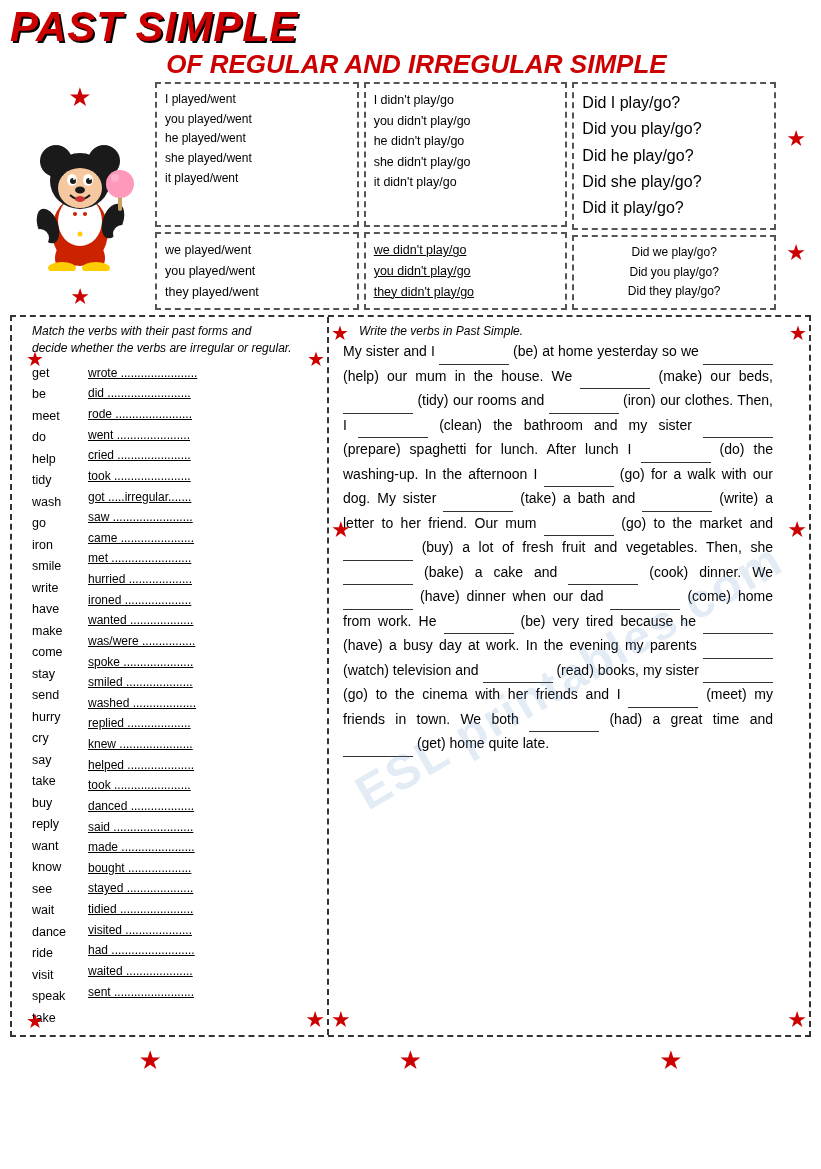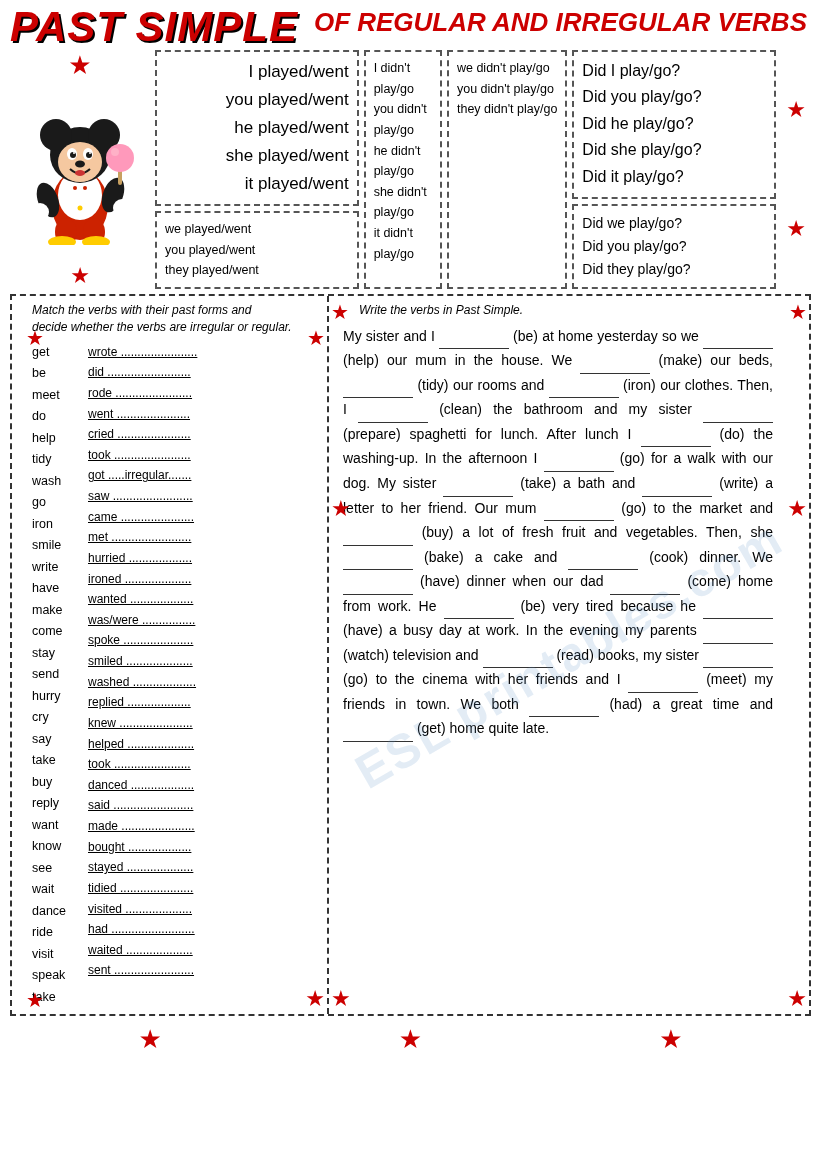--- a/index.html
+++ b/index.html
@@ -39,21 +39,21 @@
 
     
     .story-text {
       font-size: 12.5px;
       line-height: 1.65;
       text-align: justify;
     }
 
     .header-area {
       display: flex;
-      flex-direction: row;
+      flex-direction: column;
       padding: 6px 10px 2px 10px;
     }
     .conj-inner-box {
       border: 2px dashed #333;
       padding: 5px 7px;
       font-size: 12px;
       line-height: 1.6;
     }
 
     .main-outer {
@@ -85,21 +85,21 @@
       white-space: nowrap;
       pointer-events: none;
       letter-spacing: 2px;
     }
   </style>
 </head>
 <body>
 
 <div class="header-area">
   <div style="font-size:42px;font-weight:900;color:#cc0000;font-style:italic;text-shadow:2px 2px 0 #000;letter-spacing:1px;line-height:1;flex:0 0 auto;">PAST SIMPLE</div>
-  <div style="font-size:26px;font-weight:900;color:#cc0000;font-style:italic;text-align:center;flex:1;line-height:1.15;padding-left:12px;padding-top:2px;">OF REGULAR AND IRREGULAR VERBS</div>
+  <div style="font-size:26px;font-weight:900;color:#cc0000;font-style:italic;text-align:center;flex:1;line-height:1.15;padding-left:12px;padding-top:2px;">OF REGULAR AND IRREGULAR SIMPLE</div>
 </div>
 
 <div style="display:flex;margin:0 10px 5px 10px;gap:5px;align-items:stretch;">
 
   <div style="display:flex;flex-direction:column;align-items:center;justify-content:space-between;width:140px;">
     <span style="color:#cc0000;font-size:26px;margin-bottom:4px;">★</span>
 
     <svg width="125" height="145" viewBox="0 0 125 145">
 
       <ellipse cx="62" cy="105" rx="28" ry="35" fill="#cc2200"></ellipse>
@@ -148,58 +148,58 @@
       <circle cx="22" cy="112" r="9" fill="#fff"></circle>
       <circle cx="104" cy="108" r="9" fill="#fff"></circle>
 
       <circle cx="57" cy="88" r="2" fill="#cc2200"></circle>
       <circle cx="67" cy="88" r="2" fill="#cc2200"></circle>
     </svg>
     <span style="color:#cc0000;font-size:22px;margin-top:4px;">★</span>
   </div>
 
   <div style="display:flex;flex-direction:column;gap:5px;flex:1;">
-    <div class="conj-inner-box" style="border:2px dashed #555;padding:6px 8px;font-size:17px;line-height:1.65;flex:1;text-align:right;">
+    <div class="conj-inner-box" style="border:2px dashed #555;padding:6px 8px;font-size:12px;line-height:1.65;flex:1;">
       I played/went<br>
       you played/went<br>
       he played/went<br>
       she played/went<br>
       it played/went
     </div>
     <div class="conj-inner-box" style="border:2px dashed #555;padding:6px 8px;font-size:12.5px;line-height:1.65;flex:0 0 auto;">
       we played/went<br>
       you played/went<br>
       they played/went
     </div>
   </div>
 
-  <div style="display:flex;flex-direction:row;gap:5px;flex:1;">
+  <div style="display:flex;flex-direction:column;gap:5px;flex:1;">
     <div class="conj-inner-box" style="border:2px dashed #555;padding:6px 8px;font-size:12.5px;line-height:1.65;flex:1;">
       I didn't play/go<br>
       you didn't play/go<br>
       he didn't play/go<br>
       she didn't play/go<br>
       it didn't play/go
     </div>
-    <div class="conj-inner-box" style="border:2px dashed #555;padding:6px 8px;font-size:12.5px;line-height:1.65;flex:0 0 auto;">
+    <div class="conj-inner-box" style="border:2px dashed #555;padding:6px 8px;font-size:12.5px;line-height:1.65;flex:0 0 auto;text-decoration:underline;">
       we didn't play/go<br>
       you didn't play/go<br>
       they didn't play/go
     </div>
   </div>
 
   <div style="display:flex;flex-direction:column;gap:5px;flex:1;">
     <div class="conj-inner-box" style="border:2px dashed #555;padding:6px 8px;font-size:16px;line-height:1.65;flex:1;">
       Did I play/go?<br>
       Did you play/go?<br>
       Did he play/go?<br>
       Did she play/go?<br>
       Did it play/go?
     </div>
-    <div class="conj-inner-box" style="border:2px dashed #555;padding:6px 8px;font-size:14px;line-height:1.65;flex:0 0 auto;">
+    <div class="conj-inner-box" style="border:2px dashed #555;padding:6px 8px;font-size:12px;line-height:1.65;flex:0 0 auto;text-align:center;">
       Did we play/go?<br>
       Did you play/go?<br>
       Did they play/go?
     </div>
   </div>
 
   <div style="display:flex;flex-direction:column;align-items:center;justify-content:space-around;width:30px;">
     <span style="color:#cc0000;font-size:22px;">★</span>
     <span style="color:#cc0000;font-size:22px;">★</span>
   </div>
@@ -256,21 +256,21 @@
 
     <span style="color:#cc0000;font-size:20px;position:absolute;left:2px;bottom:2px;">★</span>
     <span style="color:#cc0000;font-size:22px;position:absolute;right:2px;bottom:2px;">★</span>
   </div>
 
   <div class="right-panel">
 
     <span style="color:#cc0000;font-size:20px;position:absolute;left:2px;top:4px;">★</span>
     <span style="color:#cc0000;font-size:20px;position:absolute;right:2px;top:4px;">★</span>
 
-    <div style="font-style:italic;font-size:12px;margin-bottom:6px;margin-left:22px;line-height:1.4;">
+    <div style="font-style:italic;font-size:12px;margin-left:22px;line-height:1.4;">
       Write the verbs in Past Simple.
     </div>
 
     <span style="color:#cc0000;font-size:22px;position:absolute;left:2px;top:200px;">★</span>
     <span style="color:#cc0000;font-size:22px;position:absolute;right:2px;top:200px;">★</span>
 
     <div class="story-text" style="font-size:14px;line-height:1.68;text-align:justify;padding: 0 28px 0 6px;">
       My sister and I <span style="display:inline-block;min-width:70px;border-bottom:1px solid #333;">&nbsp;&nbsp;&nbsp;&nbsp;&nbsp;&nbsp;&nbsp;&nbsp;&nbsp;&nbsp;&nbsp;&nbsp;&nbsp;</span> (be) at home yesterday so we <span style="display:inline-block;min-width:70px;border-bottom:1px solid #333;">&nbsp;&nbsp;&nbsp;&nbsp;&nbsp;&nbsp;&nbsp;&nbsp;&nbsp;&nbsp;&nbsp;&nbsp;&nbsp;</span> (help) our mum in the house. We <span style="display:inline-block;min-width:70px;border-bottom:1px solid #333;">&nbsp;&nbsp;&nbsp;&nbsp;&nbsp;&nbsp;&nbsp;&nbsp;&nbsp;&nbsp;&nbsp;&nbsp;&nbsp;</span> (make) our beds, <span style="display:inline-block;min-width:70px;border-bottom:1px solid #333;">&nbsp;&nbsp;&nbsp;&nbsp;&nbsp;&nbsp;&nbsp;&nbsp;&nbsp;&nbsp;&nbsp;&nbsp;&nbsp;</span> (tidy) our rooms and <span style="display:inline-block;min-width:70px;border-bottom:1px solid #333;">&nbsp;&nbsp;&nbsp;&nbsp;&nbsp;&nbsp;&nbsp;&nbsp;&nbsp;&nbsp;&nbsp;&nbsp;&nbsp;</span> (iron) our clothes. Then, I <span style="display:inline-block;min-width:70px;border-bottom:1px solid #333;">&nbsp;&nbsp;&nbsp;&nbsp;&nbsp;&nbsp;&nbsp;&nbsp;&nbsp;&nbsp;&nbsp;&nbsp;&nbsp;</span> (clean) the bathroom and my sister <span style="display:inline-block;min-width:70px;border-bottom:1px solid #333;">&nbsp;&nbsp;&nbsp;&nbsp;&nbsp;&nbsp;&nbsp;&nbsp;&nbsp;&nbsp;&nbsp;&nbsp;&nbsp;</span> (prepare) spaghetti for lunch. After lunch I <span style="display:inline-block;min-width:70px;border-bottom:1px solid #333;">&nbsp;&nbsp;&nbsp;&nbsp;&nbsp;&nbsp;&nbsp;&nbsp;&nbsp;&nbsp;&nbsp;&nbsp;&nbsp;</span> (do) the washing-up. In the afternoon I <span style="display:inline-block;min-width:70px;border-bottom:1px solid #333;">&nbsp;&nbsp;&nbsp;&nbsp;&nbsp;&nbsp;&nbsp;&nbsp;&nbsp;&nbsp;&nbsp;&nbsp;&nbsp;</span> (go) for a walk with our dog. My sister <span style="display:inline-block;min-width:70px;border-bottom:1px solid #333;">&nbsp;&nbsp;&nbsp;&nbsp;&nbsp;&nbsp;&nbsp;&nbsp;&nbsp;&nbsp;&nbsp;&nbsp;&nbsp;</span> (take) a bath and <span style="display:inline-block;min-width:70px;border-bottom:1px solid #333;">&nbsp;&nbsp;&nbsp;&nbsp;&nbsp;&nbsp;&nbsp;&nbsp;&nbsp;&nbsp;&nbsp;&nbsp;&nbsp;</span> (write) a letter to her friend. Our mum <span style="display:inline-block;min-width:70px;border-bottom:1px solid #333;">&nbsp;&nbsp;&nbsp;&nbsp;&nbsp;&nbsp;&nbsp;&nbsp;&nbsp;&nbsp;&nbsp;&nbsp;&nbsp;</span> (go) to the market and <span style="display:inline-block;min-width:70px;border-bottom:1px solid #333;">&nbsp;&nbsp;&nbsp;&nbsp;&nbsp;&nbsp;&nbsp;&nbsp;&nbsp;&nbsp;&nbsp;&nbsp;&nbsp;</span> (buy) a lot of fresh fruit and vegetables. Then, she <span style="display:inline-block;min-width:70px;border-bottom:1px solid #333;">&nbsp;&nbsp;&nbsp;&nbsp;&nbsp;&nbsp;&nbsp;&nbsp;&nbsp;&nbsp;&nbsp;&nbsp;&nbsp;</span> (bake) a cake and <span style="display:inline-block;min-width:70px;border-bottom:1px solid #333;">&nbsp;&nbsp;&nbsp;&nbsp;&nbsp;&nbsp;&nbsp;&nbsp;&nbsp;&nbsp;&nbsp;&nbsp;&nbsp;</span> (cook) dinner. We <span style="display:inline-block;min-width:70px;border-bottom:1px solid #333;">&nbsp;&nbsp;&nbsp;&nbsp;&nbsp;&nbsp;&nbsp;&nbsp;&nbsp;&nbsp;&nbsp;&nbsp;&nbsp;</span> (have) dinner when our dad <span style="display:inline-block;min-width:70px;border-bottom:1px solid #333;">&nbsp;&nbsp;&nbsp;&nbsp;&nbsp;&nbsp;&nbsp;&nbsp;&nbsp;&nbsp;&nbsp;&nbsp;&nbsp;</span> (come) home from work. He <span style="display:inline-block;min-width:70px;border-bottom:1px solid #333;">&nbsp;&nbsp;&nbsp;&nbsp;&nbsp;&nbsp;&nbsp;&nbsp;&nbsp;&nbsp;&nbsp;&nbsp;&nbsp;</span> (be) very tired because he <span style="display:inline-block;min-width:70px;border-bottom:1px solid #333;">&nbsp;&nbsp;&nbsp;&nbsp;&nbsp;&nbsp;&nbsp;&nbsp;&nbsp;&nbsp;&nbsp;&nbsp;&nbsp;</span> (have) a busy day at work. In the evening my parents <span style="display:inline-block;min-width:70px;border-bottom:1px solid #333;">&nbsp;&nbsp;&nbsp;&nbsp;&nbsp;&nbsp;&nbsp;&nbsp;&nbsp;&nbsp;&nbsp;&nbsp;&nbsp;</span> (watch) television and <span style="display:inline-block;min-width:70px;border-bottom:1px solid #333;">&nbsp;&nbsp;&nbsp;&nbsp;&nbsp;&nbsp;&nbsp;&nbsp;&nbsp;&nbsp;&nbsp;&nbsp;&nbsp;</span> (read) books, my sister <span style="display:inline-block;min-width:70px;border-bottom:1px solid #333;">&nbsp;&nbsp;&nbsp;&nbsp;&nbsp;&nbsp;&nbsp;&nbsp;&nbsp;&nbsp;&nbsp;&nbsp;&nbsp;</span> (go) to the cinema with her friends and I <span style="display:inline-block;min-width:70px;border-bottom:1px solid #333;">&nbsp;&nbsp;&nbsp;&nbsp;&nbsp;&nbsp;&nbsp;&nbsp;&nbsp;&nbsp;&nbsp;&nbsp;&nbsp;</span> (meet) my friends in town. We both <span style="display:inline-block;min-width:70px;border-bottom:1px solid #333;">&nbsp;&nbsp;&nbsp;&nbsp;&nbsp;&nbsp;&nbsp;&nbsp;&nbsp;&nbsp;&nbsp;&nbsp;&nbsp;</span> (had) a great time and <span style="display:inline-block;min-width:70px;border-bottom:1px solid #333;">&nbsp;&nbsp;&nbsp;&nbsp;&nbsp;&nbsp;&nbsp;&nbsp;&nbsp;&nbsp;&nbsp;&nbsp;&nbsp;</span> (get) home quite late.
     </div>
 

